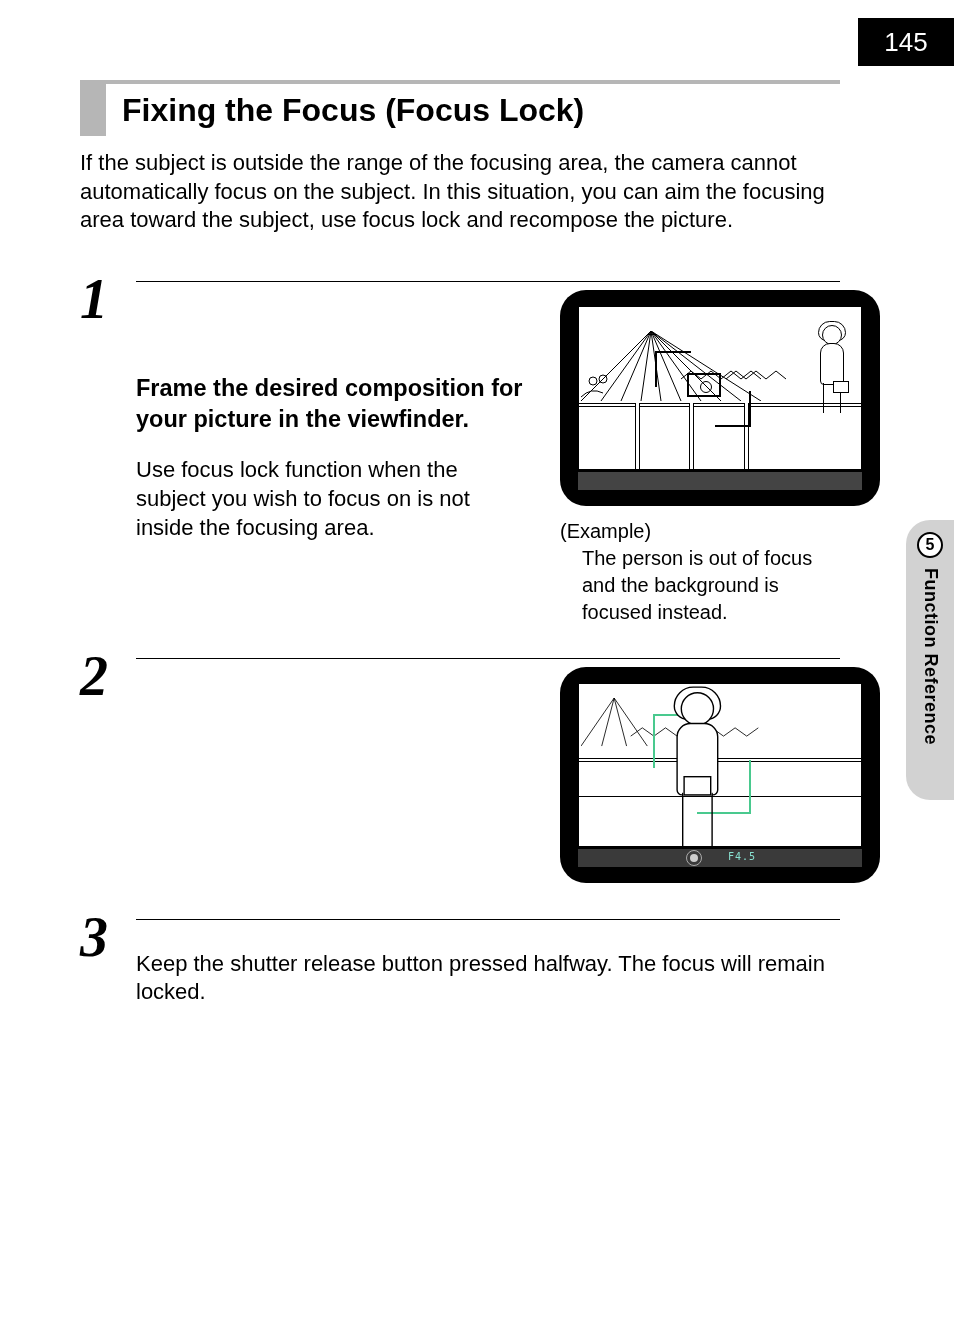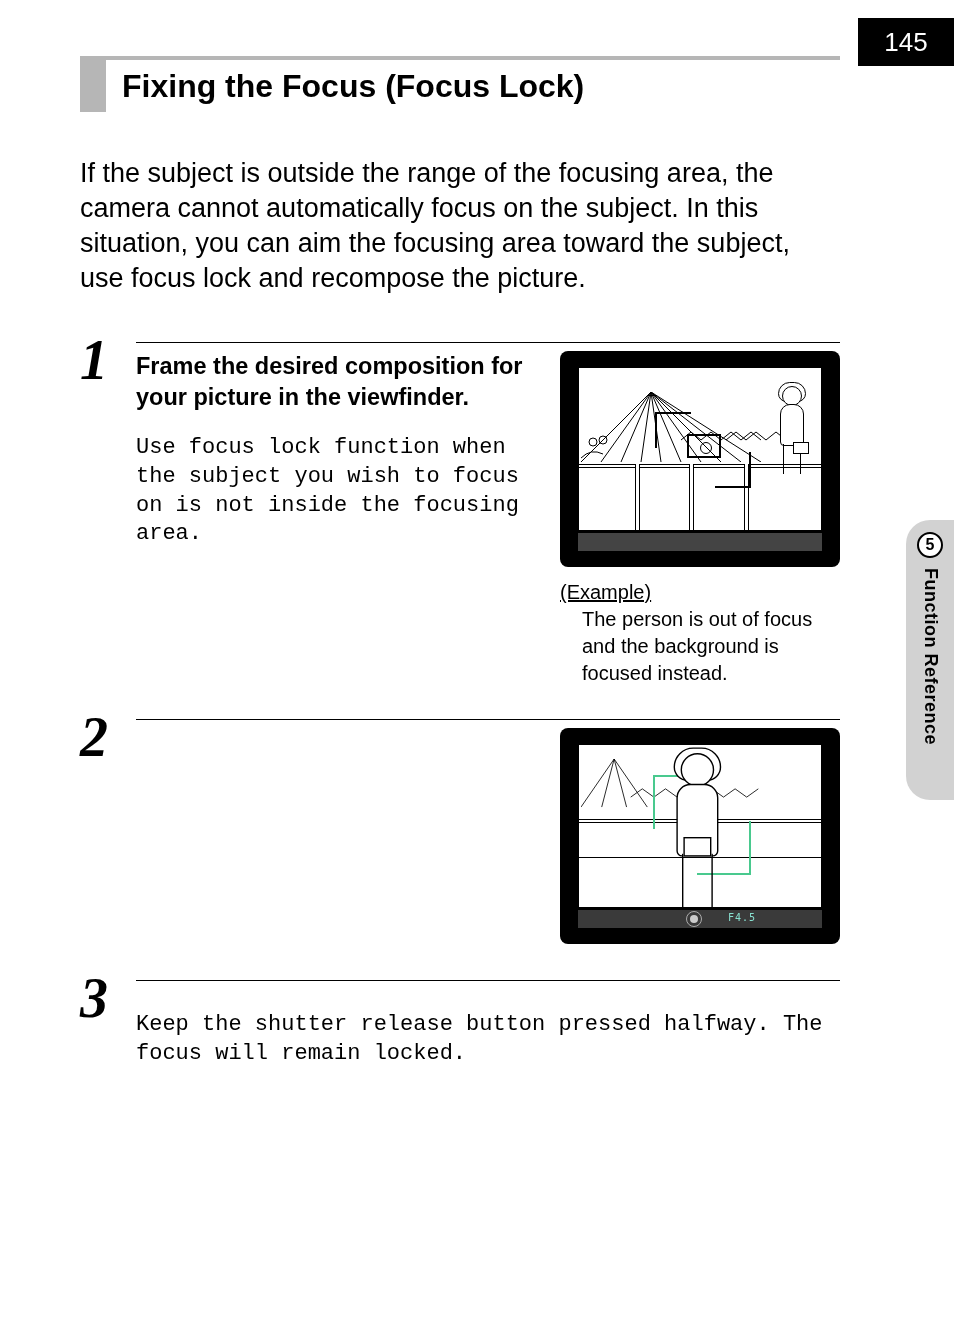--- a/index.html
+++ b/index.html
@@ -54,84 +54,83 @@
   }
   .side-tab .vlabel {
     writing-mode: vertical-rl;
     font-weight: bold;
     font-size: 18px;
     letter-spacing: 0.5px;
   }
   .content {
     position: absolute;
     left: 80px;
-    top: 56px;
+    top: 80px;
     width: 760px;
   }
   .title-row {
     display: flex;
     align-items: center;
     border-top: 4px solid #b6b6b6;
     padding-top: 0;
   }
   .title-bar {
     width: 26px;
     height: 52px;
     background: #b6b6b6;
     margin-right: 16px;
   }
   .title {
     font-size: 32px;
     font-weight: bold;
     line-height: 52px;
   }
   .intro {
-    margin-top: 44px;
-    font-size: 27px;
+    margin-top: 13px;
+    font-size: 22px;
     line-height: 1.3;
   }
   .step { margin-top: 46px; position: relative; }
   .step-num {
     position: absolute;
     left: 0;
     top: -10px;
     font-family: "Times New Roman", Times, serif;
     font-style: italic;
     font-weight: 900;
     font-size: 56px;
     line-height: 1;
   }
   .step-body {
     margin-left: 56px;
     border-top: 1.5px solid #000;
     padding-top: 8px;
   }
   .step-cols {
     display: flex;
-    align-items: flex-start;
+    align-items: center;
     gap: 28px;
   }
   .step-text { flex: 1; }
   .step-head {
     font-size: 23.5px;
     font-weight: bold;
     line-height: 1.3;
   }
   .step-para {
     margin-top: 22px;
     font-size: 22px;
     line-height: 1.3;
-    font-family: Liberation Mono, monospace;
   }
   .fig-col { width: 280px; flex: 0 0 280px; }
   .fig-frame {
-    width: 280px;
+    width: 320px;
     height: 216px;
     background: #000;
-    border-radius: 8px;
+    border-radius: 26px;
     position: relative;
     overflow: hidden;
   }
   .fig-screen {
     position: absolute;
     left: 18px; right: 18px; top: 16px; bottom: 36px;
     background: #fff;
     border: 1px solid #000;
   }
   .fig-status {
@@ -166,21 +165,21 @@
   .spot { position:absolute; left:108px; top:66px; width:34px; height:24px; border:2px solid #000;}
   .spot::after{content:""; position:absolute; left:11px; top:6px; width:10px; height:10px; border:1px solid #000; border-radius:50%;}
   .bridge-lines { position:absolute; left:2px; top:24px; right:2px; height:70px; }
   .person { position:absolute; }
   .p-head{ width:20px; height:20px; border:1.5px solid #000; border-radius:50%; background:#fff; position:absolute; left:5px; top:0;}
   .p-hair{ width:28px; height:20px; border:1.5px solid #000; border-radius:14px 14px 10px 10px; background:#fff; position:absolute; left:1px; top:-4px;}
   .p-body{ width:24px; height:42px; border:1.5px solid #000; border-radius:10px 10px 4px 4px; background:#fff; position:absolute; left:3px; top:18px;}
   .p-legs{ width:18px; height:30px; border-left:1.5px solid #000; border-right:1.5px solid #000; position:absolute; left:6px; top:58px;}
   .p-bag{ width:16px; height:12px; border:1.5px solid #000; background:#fff; position:absolute; left:16px; top:56px;}
   .example-block { margin-top: 12px; font-size: 20px; line-height:1.35; }
-  .example-block .ex-label { display:block;text-decoration:underline; }
+  .example-block .ex-label { display:block; }
   .example-block .ex-desc { display:block; margin-left: 22px; }
 
   
   .green-br { position:absolute; width:54px; height:54px; border:2px solid #49c98e;}
   .gb-tl{left:74px; top:30px; border-right:none; border-bottom:none;}
   .gb-br{left:118px; top:76px; border-left:none; border-top:none;}
 </style>
 </head>
 <body>
 

